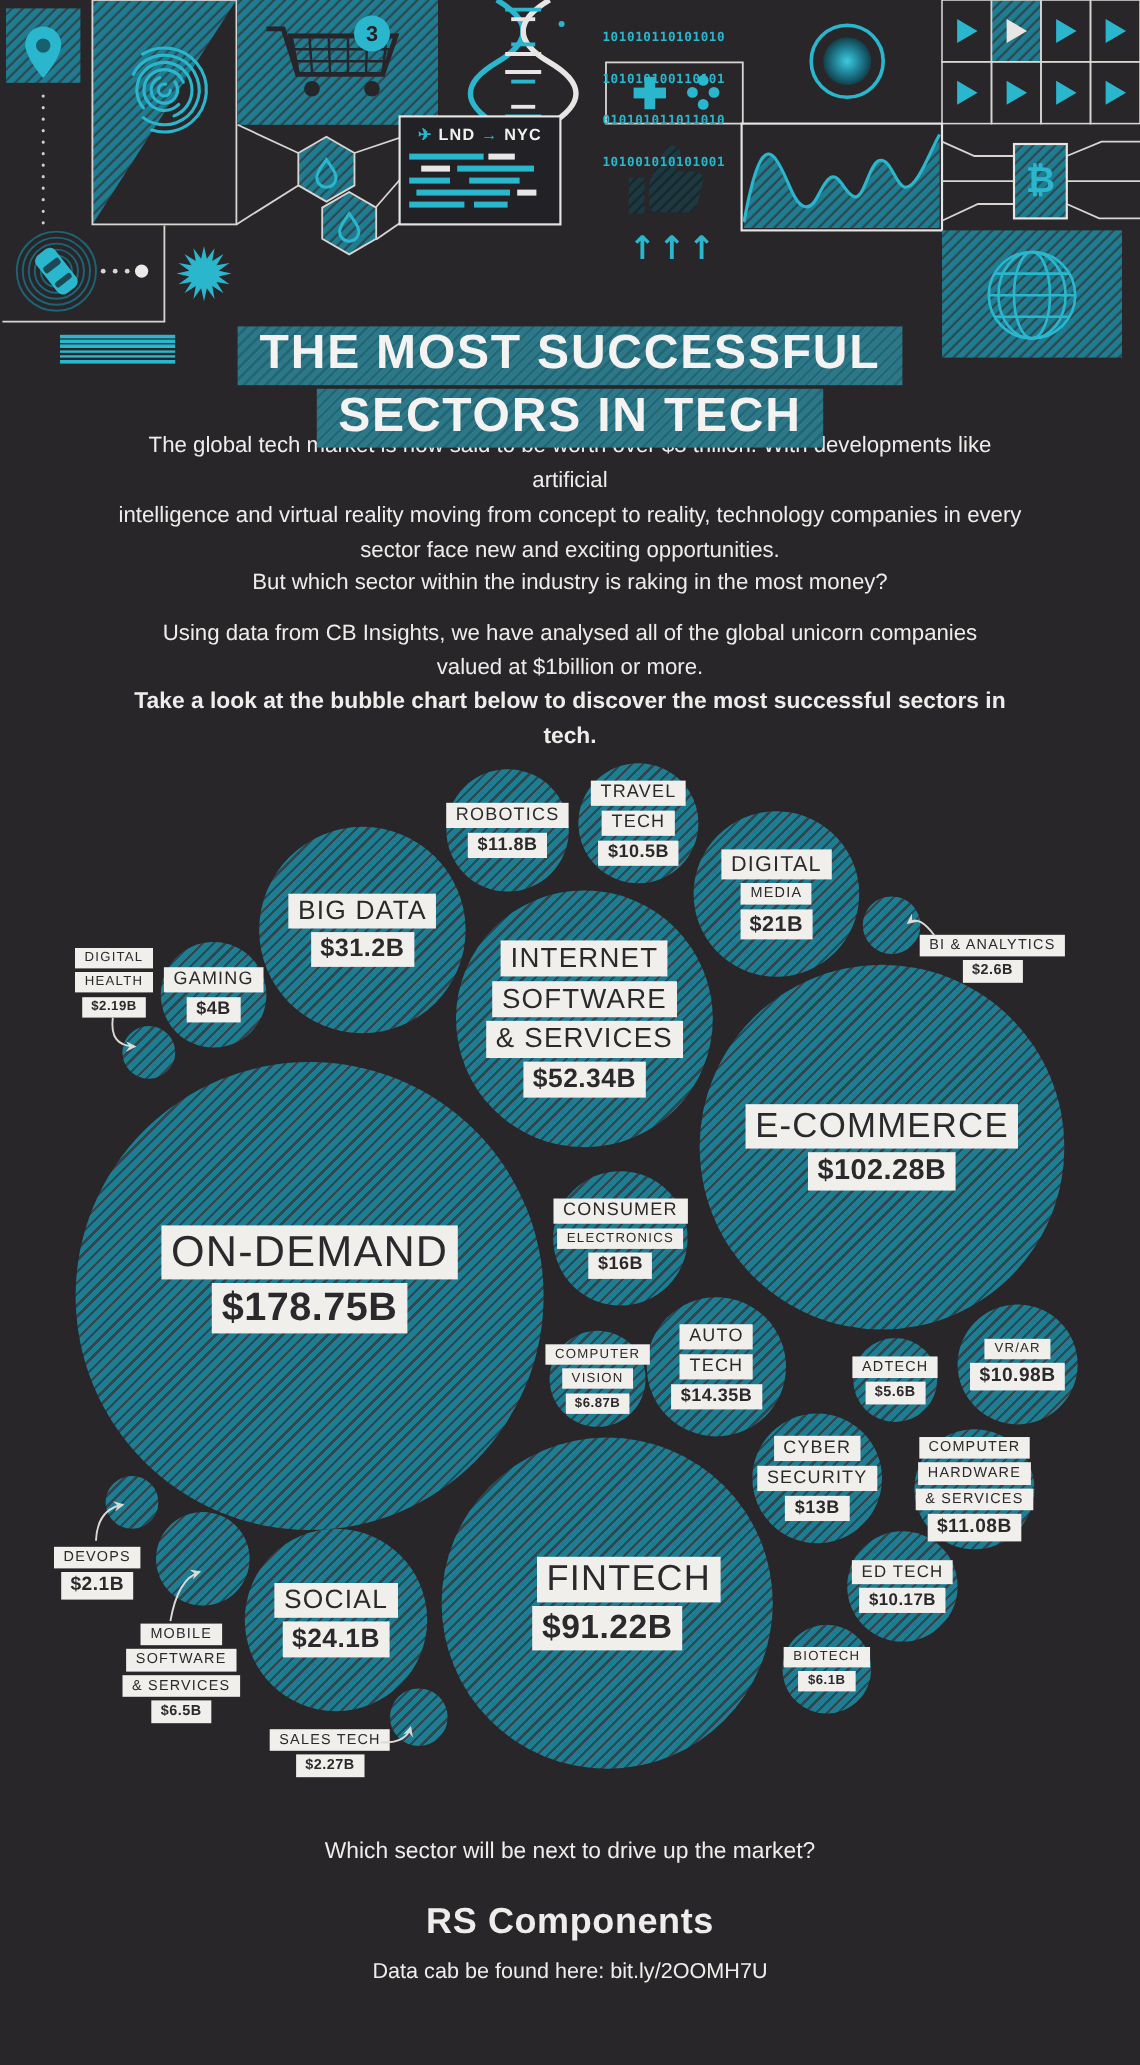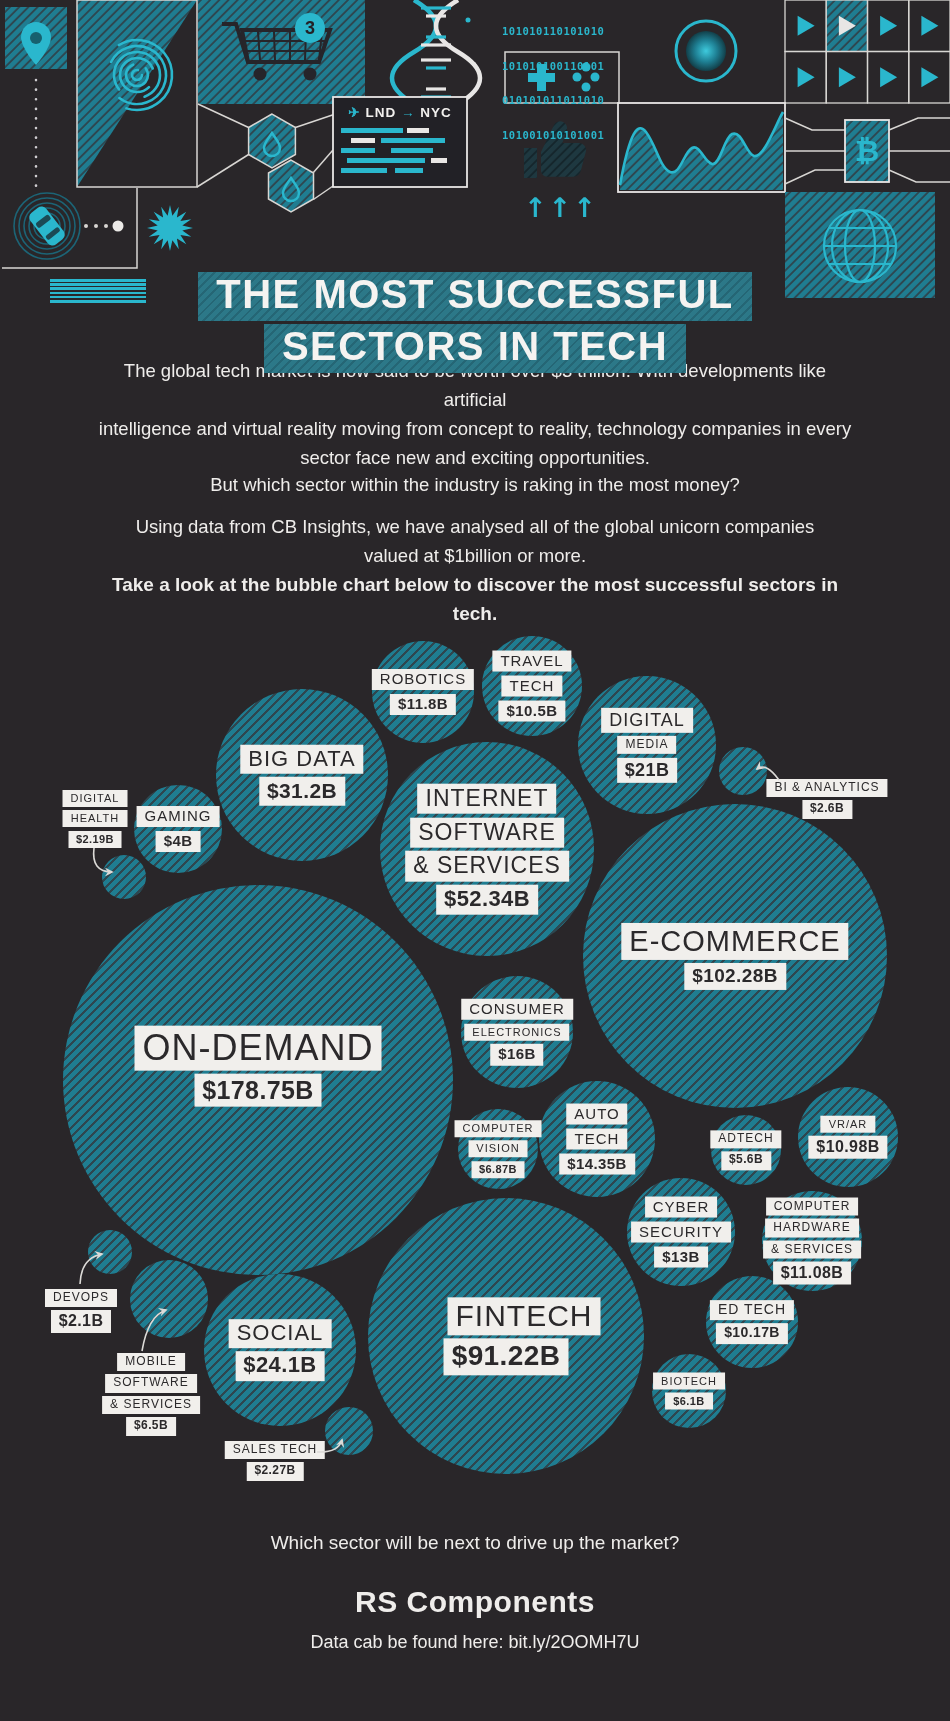--- a/index.html
+++ b/index.html
@@ -277,26 +277,26 @@
   <div class="para" style="top:512px;">
     <div>Using data from CB Insights, we have analysed all of the global unicorn companies</div>
       <div>valued at $1billion or more.</div>
   </div>
   <div class="para bold" style="top:570px;">Take a look at the bubble chart below to discover the most successful sectors in tech.</div>
 
   <div id="chart">
       <div class="bubble" style="left: 63px; top: 885px; width: 390px; height: 390px;"></div>
       <div class="label-stack inside" style="left: 258px; top: 1066px;">
         <div><div class="chip" style="font-size: 36px;">ON-DEMAND</div></div>
-        <div><div class="chip value" style="font-size: 25px;">$178.75B</div></div>
+        <div><div class="chip value" style="font-size: 33px;">$178.75B</div></div>
       </div>
       <div class="bubble" style="left: 583px; top: 804px; width: 304px; height: 304px;"></div>
       <div class="label-stack inside" style="left: 735px; top: 956px;">
         <div><div class="chip" style="font-size: 29px;">E-COMMERCE</div></div>
-        <div><div class="chip value" style="font-size: 19px;">$102.28B</div></div>
+        <div><div class="chip value" style="font-size: 24px;">$102.28B</div></div>
       </div>
       <div class="bubble" style="left: 368px; top: 1198px; width: 276px; height: 276px;"></div>
       <div class="label-stack inside" style="left: 506px; top: 1336px;">
         <div><div class="chip" style="font-size: 30px; margin-left: 36px;">FINTECH</div></div>
         <div><div class="chip value" style="font-size: 28px;">$91.22B</div></div>
       </div>
       <div class="bubble" style="left: 380px; top: 742px; width: 214px; height: 214px;"></div>
       <div class="label-stack inside" style="left: 487px; top: 849px;">
         <div><div class="chip" style="font-size: 23px;">INTERNET</div></div>
         <div><div class="chip" style="font-size: 23px;">SOFTWARE</div></div>

